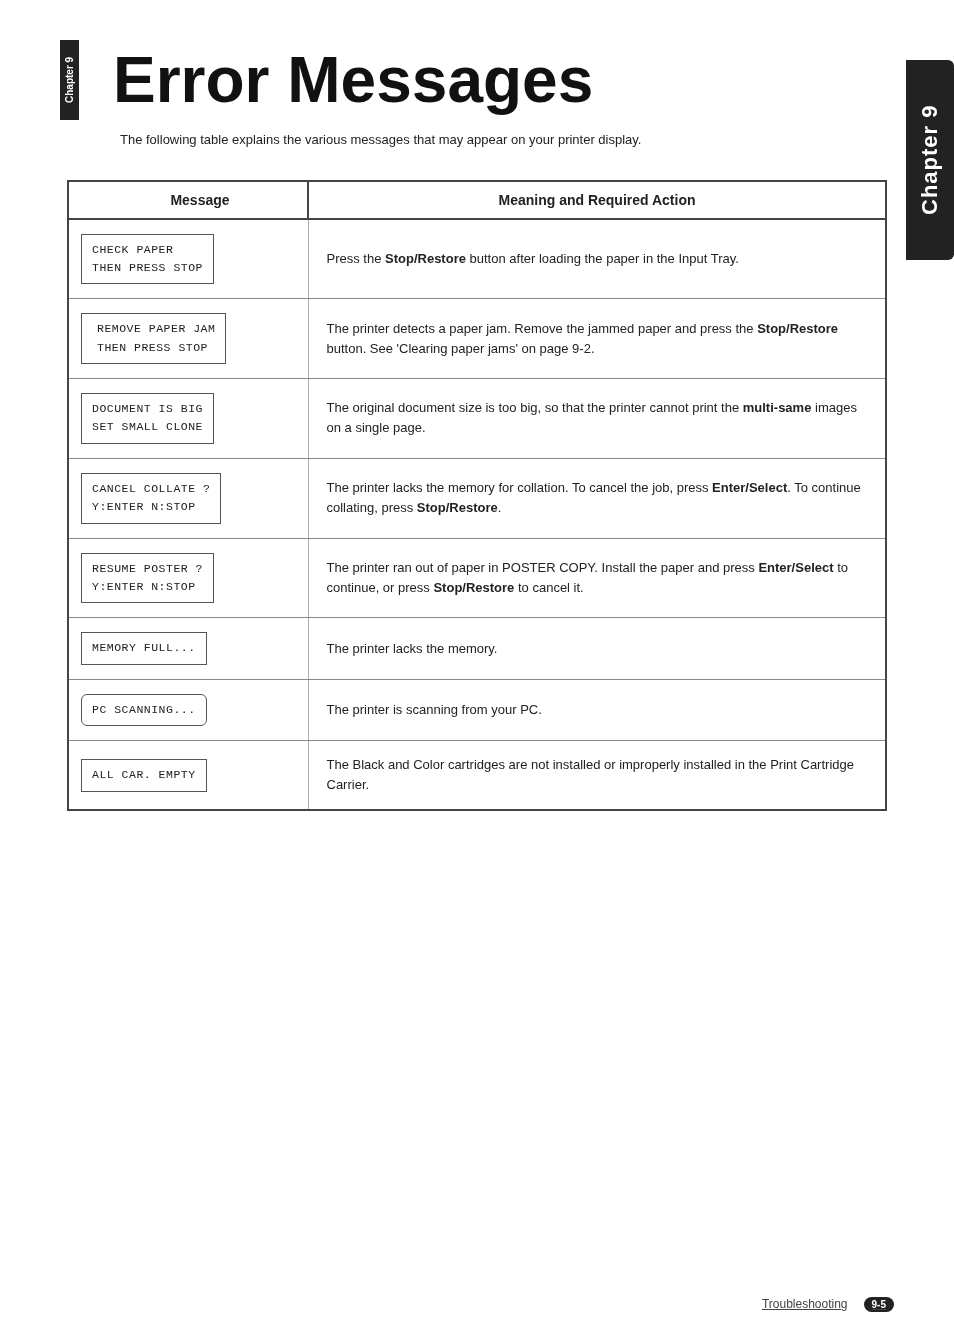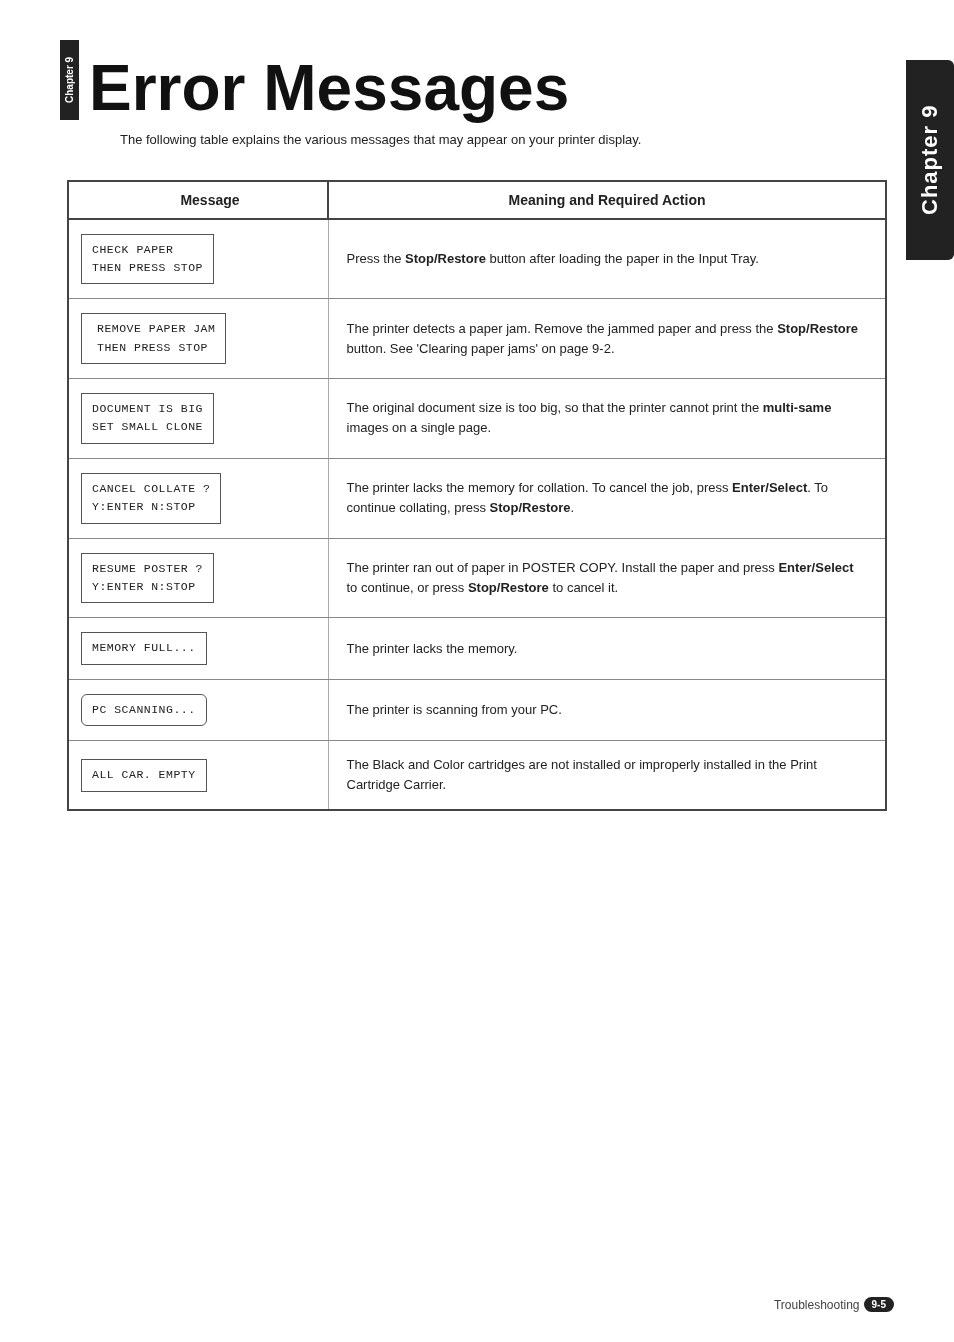--- a/index.html
+++ b/index.html
@@ -41,22 +41,23 @@
       font-weight: bold;
       letter-spacing: 1px;
       border-radius: 6px 0 0 6px;
       z-index: 10;
       height: 200px;
     }
 
     
     .chapter-header {
       display: flex;
-      align-items: flex-end;
+      align-items: center;
       margin-bottom: 10px;
+      gap: 24px;
     }
 
     .chapter-box {
       background: #222;
       color: #fff;
       font-size: 10px;
       font-weight: bold;
       writing-mode: vertical-rl;
       transform: rotate(180deg);
       padding: 6px 4px;
@@ -94,21 +95,21 @@
     .error-table th {
       background: #fff;
       border: 2px solid #444;
       padding: 10px 16px;
       font-size: 14px;
       font-weight: bold;
       text-align: center;
     }
 
     .error-table th:first-child {
-      width: 260px;
+      width: 240px;
       padding-left: 40px;
     }
 
     .error-table td {
       border: 1px solid #aaa;
       padding: 14px 18px;
       vertical-align: middle;
       font-size: 13px;
       line-height: 1.55;
     }
@@ -135,24 +136,25 @@
     .error-table tr td {
       border-bottom: 1px solid #888;
     }
 
     
     .footer {
       position: absolute;
       bottom: 30px;
       right: 60px;
       display: flex;
-      align-items: flex-end;
-      gap: 4px;
+      align-items: flex-start;
+      gap: 16px;
       font-size: 12px;
       color: #444;
+      text-decoration: underline;
     }
 
     .footer-page-badge {
       background: #222;
       color: #fff;
       font-size: 10px;
       font-weight: bold;
       padding: 2px 8px;
       border-radius: 8px;
     }

